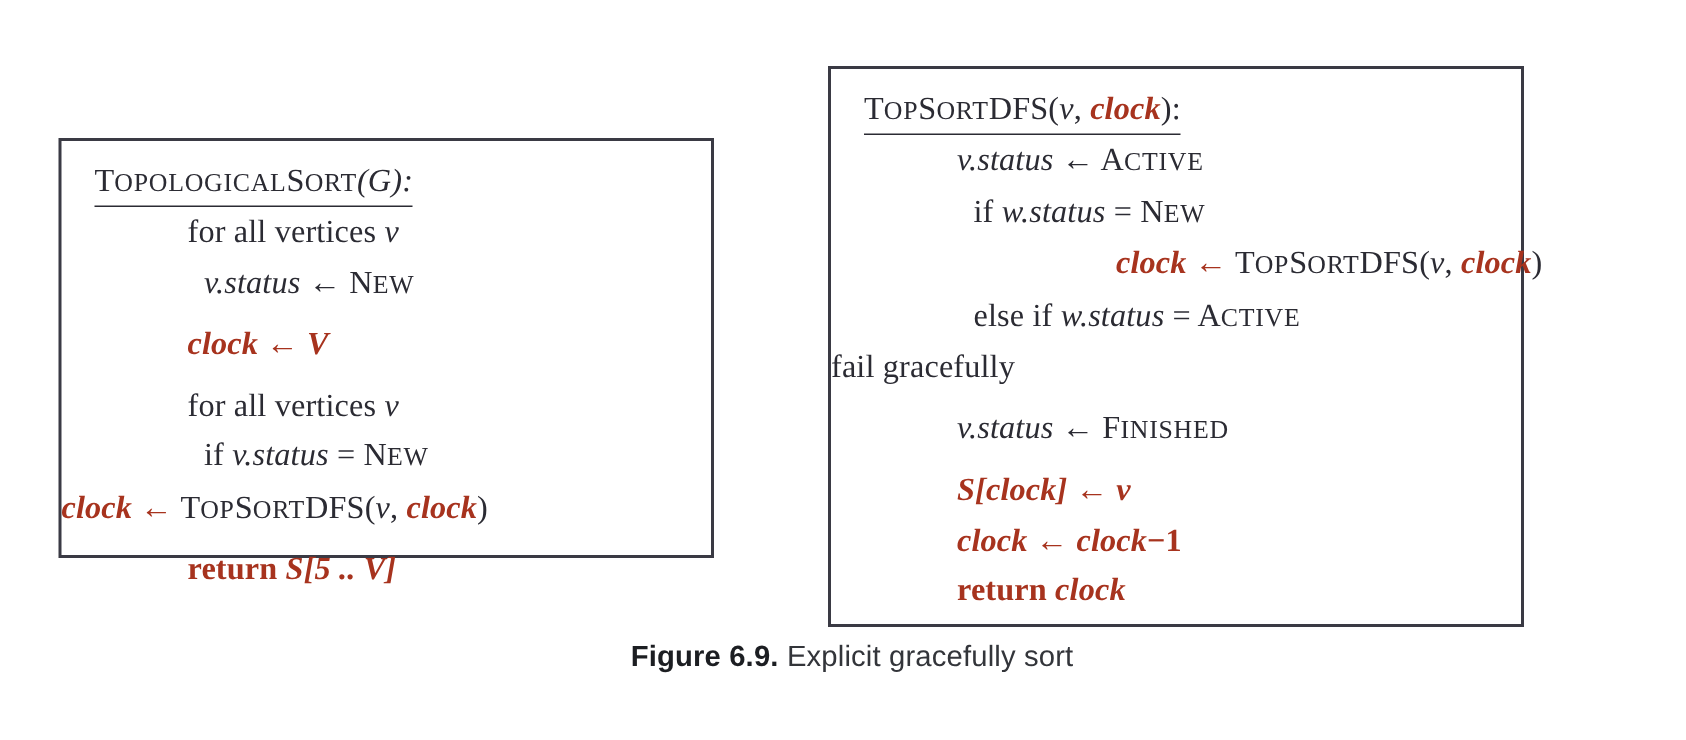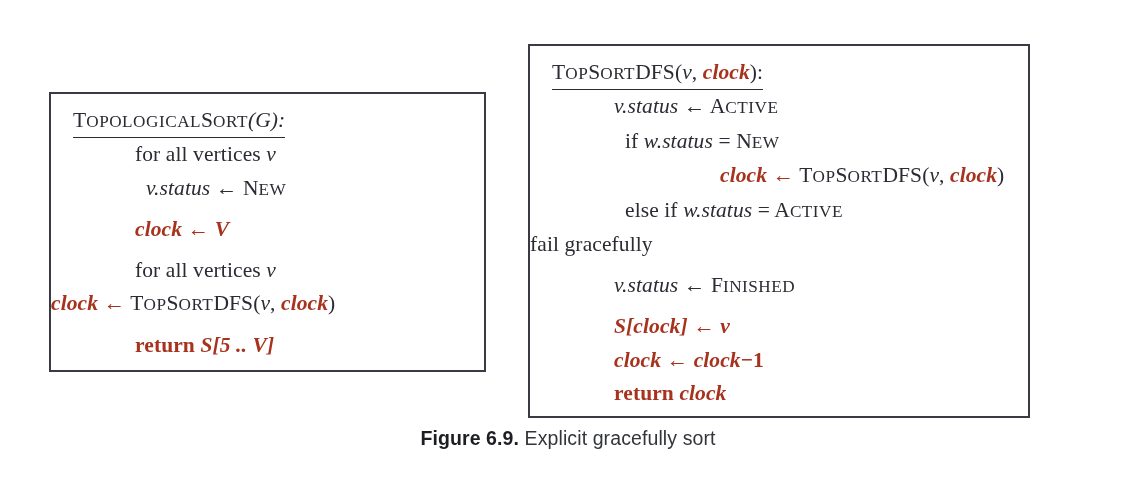--- a/index.html
+++ b/index.html
@@ -16,22 +16,22 @@
     overflow: hidden;
   }
 
   
   .algbox {
     position: absolute;
     box-sizing: border-box;
     border: 2px solid #3a3a44;
     background: #ffffff;
   }
-  #box-left  { left: 49px;  top: 92px;  width: 437px; height: 280px; }
-  #box-right { left: 528px; top: 44px;  width: 502px; height: 374px; }
+  #box-left  { left: 39px;  top: 92px;  width: 437px; height: 280px; }
+  #box-right { left: 552px; top: 44px;  width: 464px; height: 374px; }
 
   .alg-body {
     position: relative;
     padding: 10px 0 0 0;
   }
 
   .line {
     font-size: 21.5px;
     line-height: 33.5px;
     white-space: nowrap;
@@ -109,20 +109,26 @@
       <span class="bi red">clock</span>
       <span class="arrow bold red">←</span>
       <span class="bi red">V</span>
     </div>
 
     <div class="line i1 gap-above">
       <span>for all vertices</span>
       <span class="it">v</span>
     </div>
 
+    <div class="line i2">
+      <span>if</span>
+      <span class="it">v.status</span>
+      <span class="op">=</span>
+      <span><span class="sc-big">N</span><span class="sc-sm">EW</span></span>
+    </div>
 
     <div class="line i3">
       <span class="bi red">clock</span>
       <span class="arrow bold red">←</span>
       <span><span class="sc-big">T</span><span class="sc-sm">OP</span><span class="sc-big">S</span><span class="sc-sm">ORT</span><span class="sc-big">DFS</span></span><span>(</span><span class="it">v</span><span>,</span> <span class="bi red">clock</span><span>)</span>
     </div>
 
     <div class="line i1 gap-above">
       <span class="bold red">return</span>
       <span class="bi red">S[5 .. V]</span>

